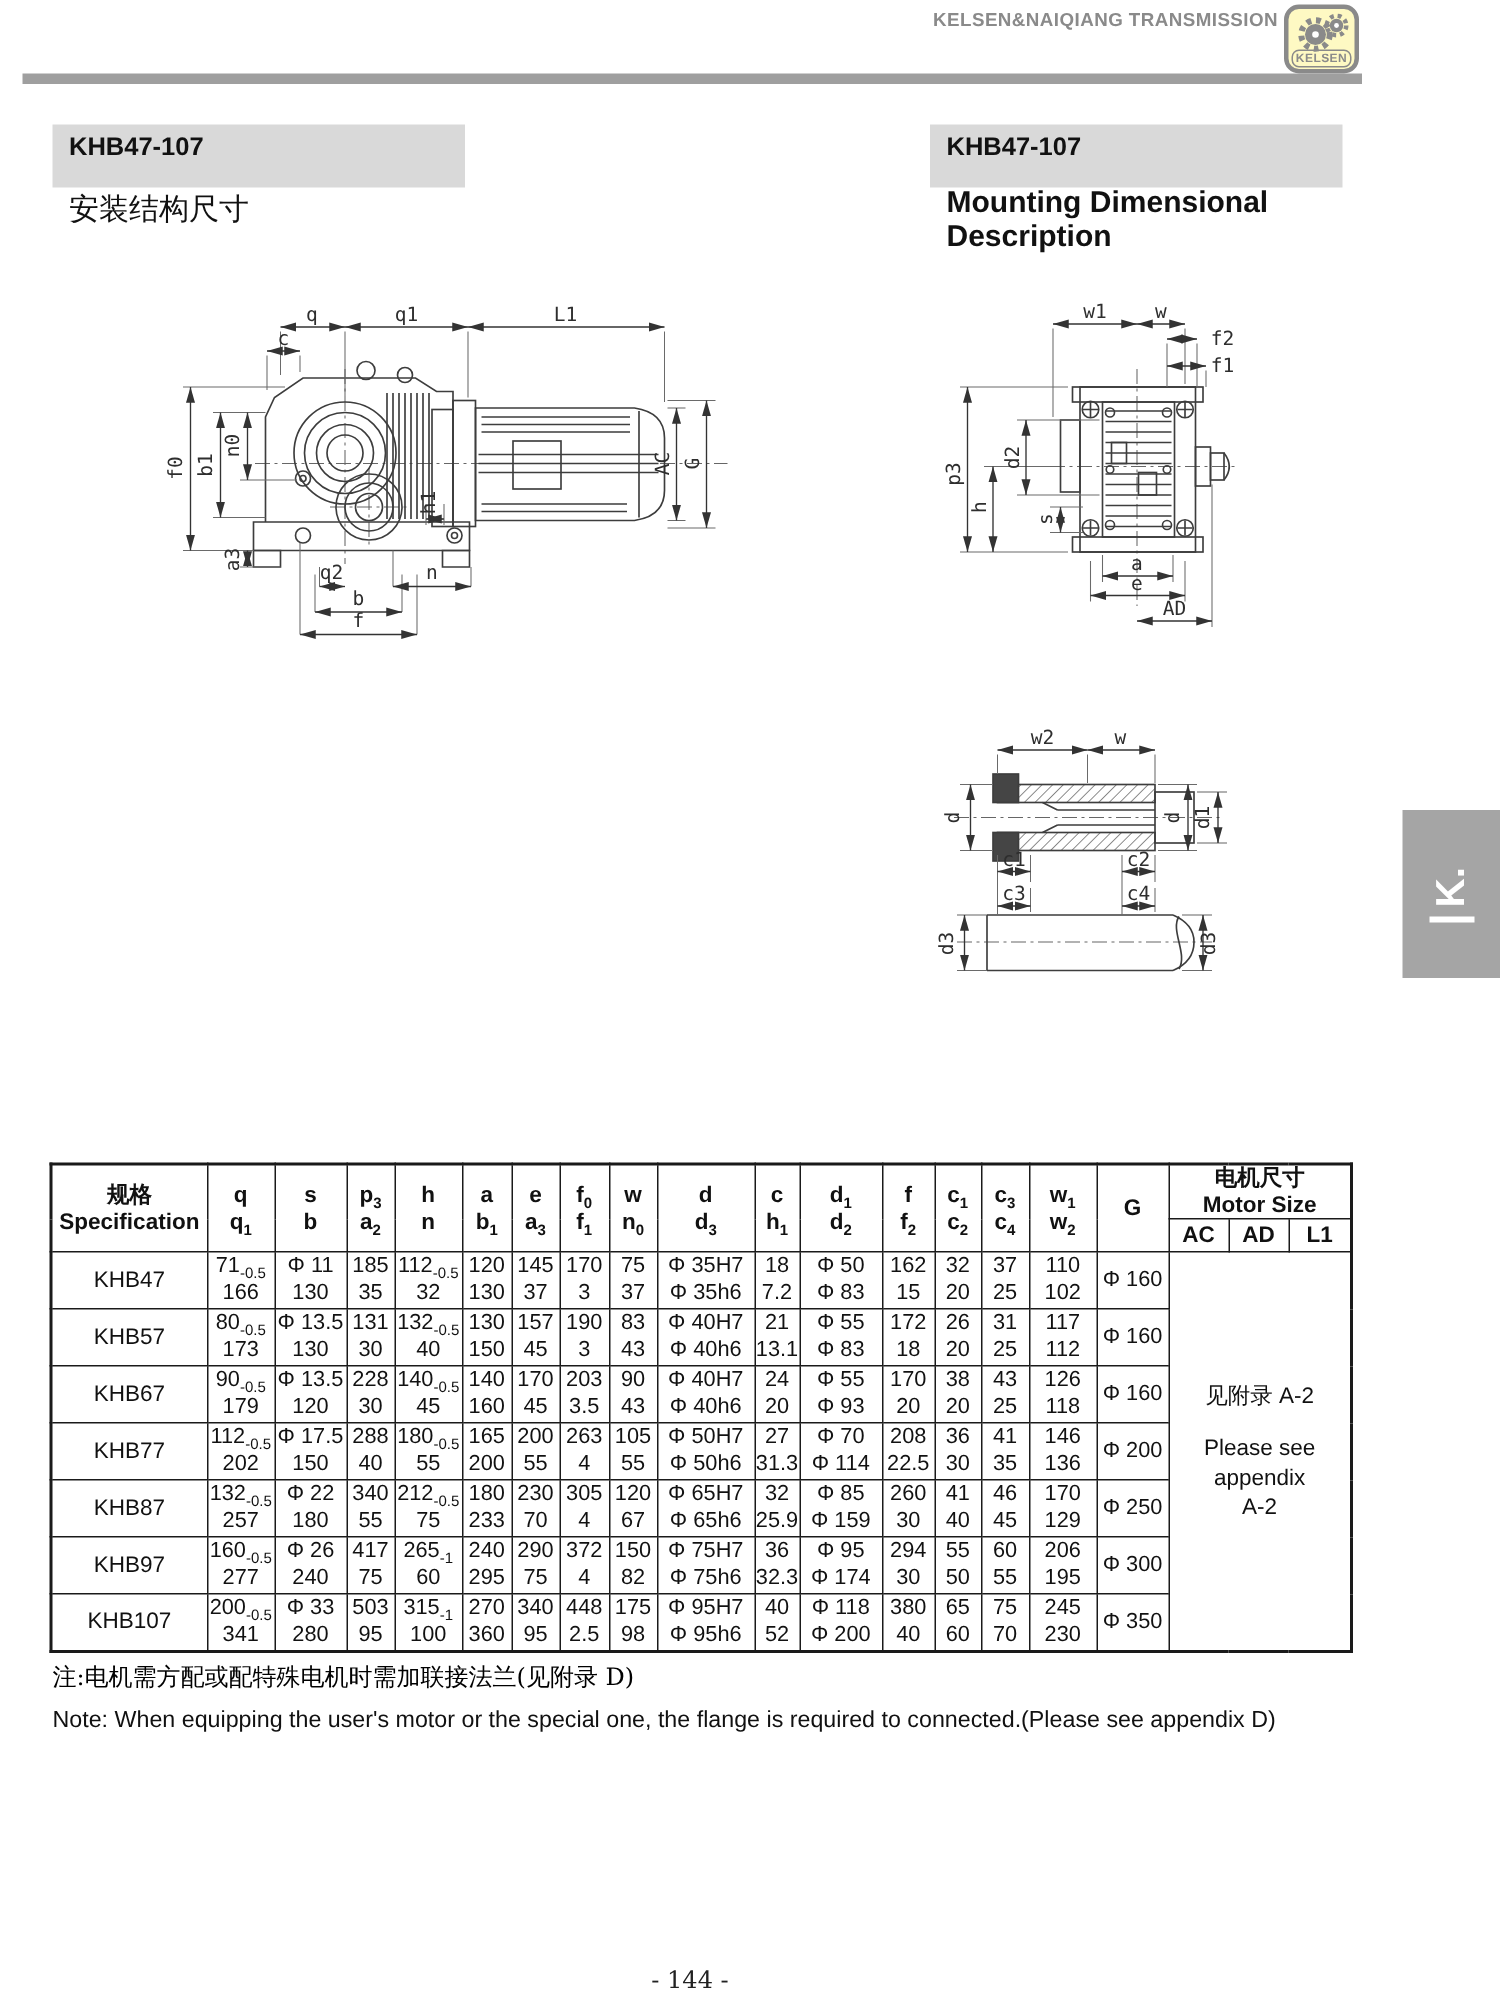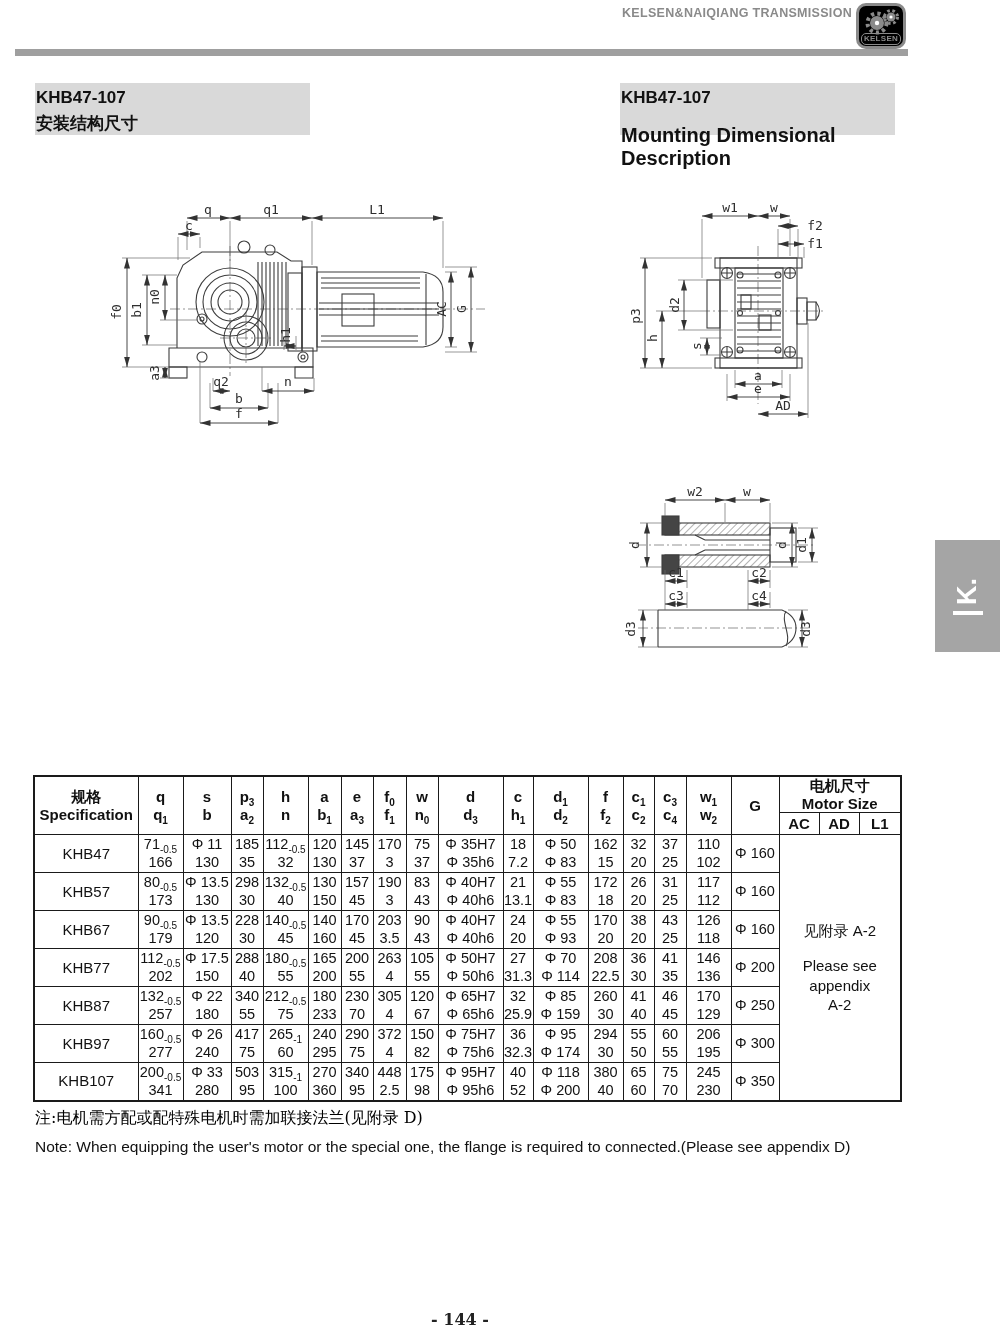--- a/index.html
+++ b/index.html
@@ -3,29 +3,29 @@
 <meta charset="utf-8">
 <style>
   html,body{margin:0;padding:0;background:#ffffff;}
   .page{position:relative;width:1000px;height:1341px;background:#fff;font-family:"Liberation Sans",sans-serif;color:#111;overflow:hidden;}
 
   
   .brand{position:absolute;top:5px;right:148px;text-align:right;color:#8a8a8a;}
   .brand-cn{font-size:29px;font-weight:bold;letter-spacing:2px;line-height:1.1;white-space:nowrap;}
   .brand-en{font-size:12.5px;font-weight:bold;letter-spacing:0.3px;margin-top:1px;white-space:nowrap;}
   .head-bar{position:absolute;left:15px;top:49px;width:893px;height:7px;background:#9f9f9f;}
-  .logo{position:absolute;left:856px;top:3px;width:50px;height:46px;border:3px solid #8a8a8a;border-radius:10px;box-sizing:border-box;display:flex;flex-direction:column;align-items:center;justify-content:flex-end;background:#000000;}
+  .logo{position:absolute;left:856px;top:3px;width:50px;height:46px;border:3px solid #8a8a8a;border-radius:10px;box-sizing:border-box;display:flex;flex-direction:column;align-items:center;justify-content:flex-end;background:#fef9c3;}
   .logo-gear{position:absolute;top:3px;left:5px;}
   .logo-text{font-size:8px;font-weight:bold;color:#8a8a8a;border:1.5px solid #8a8a8a;border-radius:5px;padding:0 2px;margin-bottom:1px;line-height:1.2;letter-spacing:0.3px;}
 
   
-  .title-block{position:absolute;top:83px;width:275px;height:52px;background:#d9d9d9;padding:5px 1px;box-sizing:border-box;}
+  .title-block{position:absolute;top:83px;width:275px;height:42px;background:#d9d9d9;padding:5px 11px;box-sizing:border-box;}
   .title-block .model{font-size:17px;font-weight:bold;line-height:1.2;}
   .tb-left{left:35px;}
-  .tb-left .subtitle{font-size:17px;font-weight:bold;margin-top:4px;}
+  .tb-left .subtitle{font-size:20px;font-weight:normal;margin-top:18px;}
   .tb-right{left:620px;}
   .tb-right .subtitle{font-size:20px;font-weight:bold;margin-top:16px;}
 
   
   .drawing{position:absolute;}
   .d1{left:30px;top:188px;}
   .d2{left:612px;top:188px;}
   .d3{left:598px;top:478px;}
   svg text{font-family:"DejaVu Sans Mono",monospace;font-size:13px;fill:#2e2e2e;}
 
@@ -43,21 +43,21 @@
   .spec-table th{font-size:15px;font-weight:bold;line-height:1.18;}
   .spec-table td{font-size:14.5px;line-height:1.24;}
   .spec-table td.model{font-size:15px;}
   .spec-table sub{font-size:10px;vertical-align:-4px;line-height:0;}
   .spec-table .motor-cell{font-size:15px;line-height:1.3;}
   .spec-table .motor-cell .gap{height:16px;}
 
   
   .note-cn{position:absolute;left:35px;top:1108px;font-family:"DejaVu Serif",serif;font-size:16px;color:#000000;}
   .note-en{position:absolute;left:35px;top:1138px;font-family:"Liberation Sans",sans-serif;font-size:15.5px;color:#111;}
-  .page-num{position:absolute;left:360px;top:1310px;width:200px;text-align:center;font-family:"DejaVu Serif",serif;font-size:16px;color:#222;font-weight:bold;}
+  .page-num{position:absolute;left:360px;top:1310px;width:200px;text-align:center;font-family:"DejaVu Serif",serif;font-size:16px;color:#222;}
 </style>
 </head>
 <body>
 
 <div class="page">
 
   <div class="brand">
     <div class="brand-en">KELSEN&amp;NAIQIANG TRANSMISSION</div>
   </div>
   <div class="logo">
@@ -529,21 +529,21 @@
           <td class="model">KHB57</td>
           <td>
             <div>80<sub>-0.5</sub></div>
             <div>173</div>
           </td>
           <td>
             <div>Φ 13.5</div>
             <div>130</div>
           </td>
           <td>
-            <div>298</div>
+            <div>131</div>
             <div>30</div>
           </td>
           <td>
             <div>132<sub>-0.5</sub></div>
             <div>40</div>
           </td>
           <td>
             <div>130</div>
             <div>150</div>
           </td>

